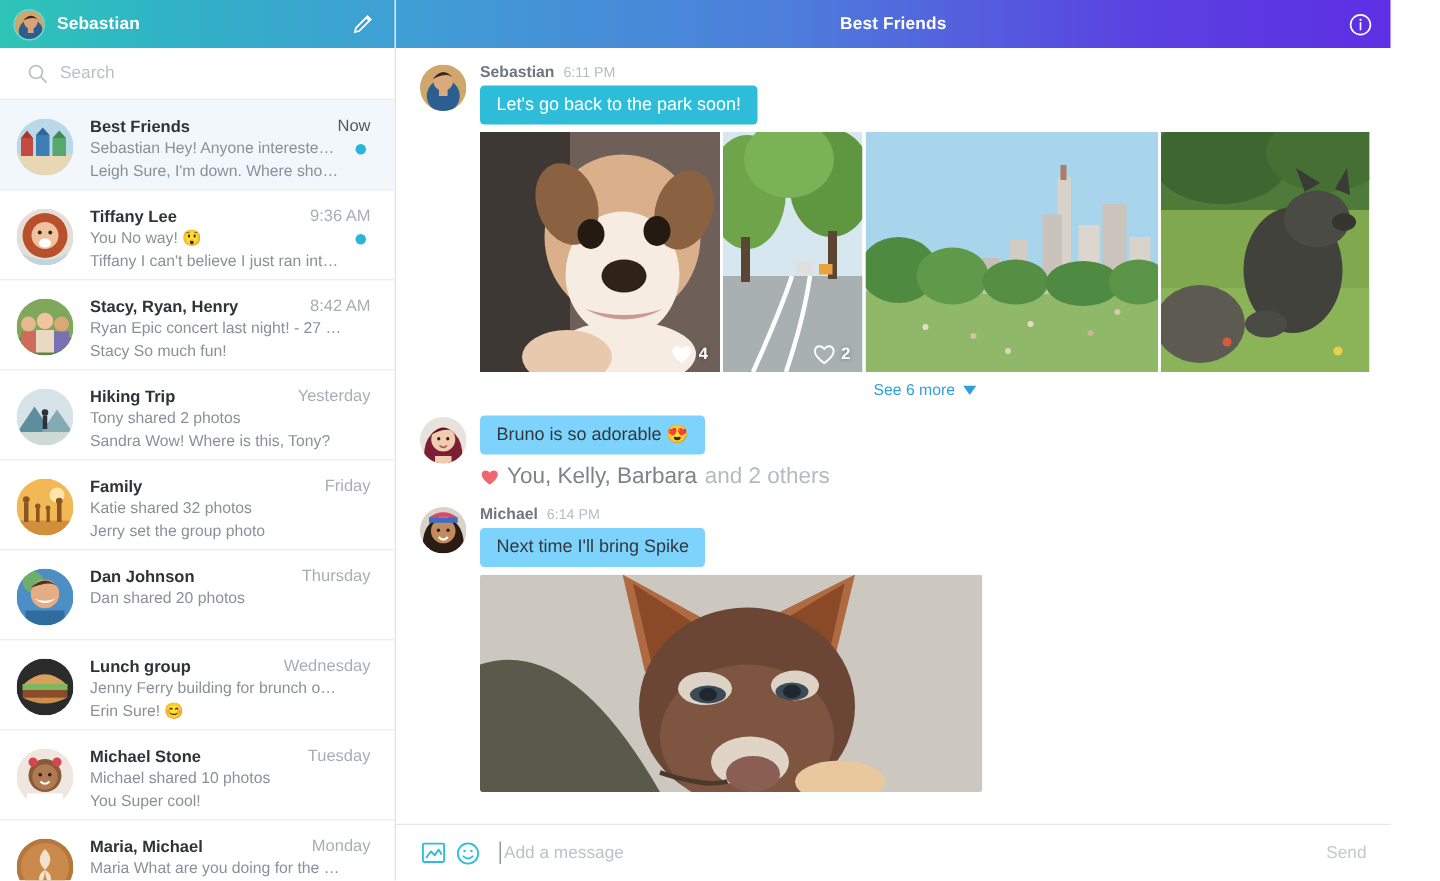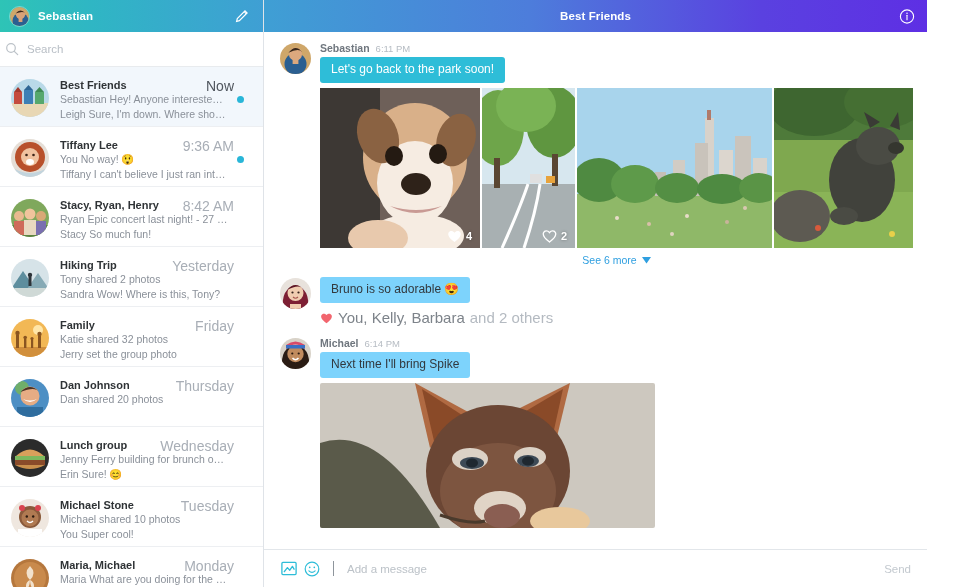--- a/index.html
+++ b/index.html
@@ -40,21 +40,21 @@
     position: absolute; right: 12px; top: 50%;
     transform: translateY(-50%);
     width: 18px; height: 18px;
     display: flex; align-items: center; justify-content: center;
     cursor: pointer;
   }
 
   .search-bar {
     height: 35px; flex: 0 0 35px;
     display: flex; align-items: center;
-    padding: 0 5px;
+    padding: 0 18px;
     border-bottom: 1px solid #e8ebee;
     background: #fff;
   }
   .search-icon { flex: 0 0 14px; margin-right: 8px; display:flex; }
   .search-input {
     border: none; outline: none; background: transparent;
     font-family: "Liberation Sans", sans-serif;
     font-size: 11.5px; color: #4a4a4a; width: 100%;
   }
   .search-input::placeholder { color: #b9bfc6; }
@@ -80,22 +80,22 @@
     font-size: 11px; font-weight: bold; color: #2f3336;
     white-space: nowrap; overflow: hidden; text-overflow: ellipsis;
     max-width: 150px; line-height: 13px;
   }
   .conv-line {
     font-size: 10.5px; color: #8a9099; line-height: 13.5px;
     white-space: nowrap; overflow: hidden; text-overflow: ellipsis;
     max-width: 168px; margin-top: 1px;
   }
   .conv-time {
-    position: absolute; right: 29px; top: 11px;
-    font-size: 14px; color: #a8aeb6; white-space: nowrap;
+    position: absolute; right: 16px; top: 11px;
+    font-size: 11px; color: #a8aeb6; white-space: nowrap;
   }
   .conv-time.now { color: #50565e; }
   .unread-dot {
     position: absolute; right: 19px; top: 29px;
     width: 7px; height: 7px; border-radius: 50%;
     background: #29b6d8;
   }
 
   
   #chat { flex: 1 1 auto; display: flex; flex-direction: column; background: #fff; }
@@ -160,21 +160,21 @@
     height: 38px; flex: 0 0 38px;
     border-top: 1px solid #e2e6ea;
     display: flex; align-items: center;
     padding: 0 16px; background: #fff;
   }
   .comp-icon { width: 17px; height: 17px; cursor: pointer; display:flex; align-items:center; justify-content:center; }
   .comp-input {
     flex: 1 1 auto; border: none; outline: none; background: transparent;
     font-family: "Liberation Sans", sans-serif;
     font-size: 11.5px; color: #32383d;
-    margin-left: 13px; padding-left: 13px;
+    margin-left: 13px; padding-left: 2px;
     border-left: 1px solid #8e959c;
     height: 15px;
   }
   .comp-input::placeholder { color: #bcc2c8; }
   .send-btn {
     font-size: 11.5px; color: #c3c9cf; cursor: pointer;
     margin-left: 10px; white-space: nowrap;
   }
 </style>
 </head>

